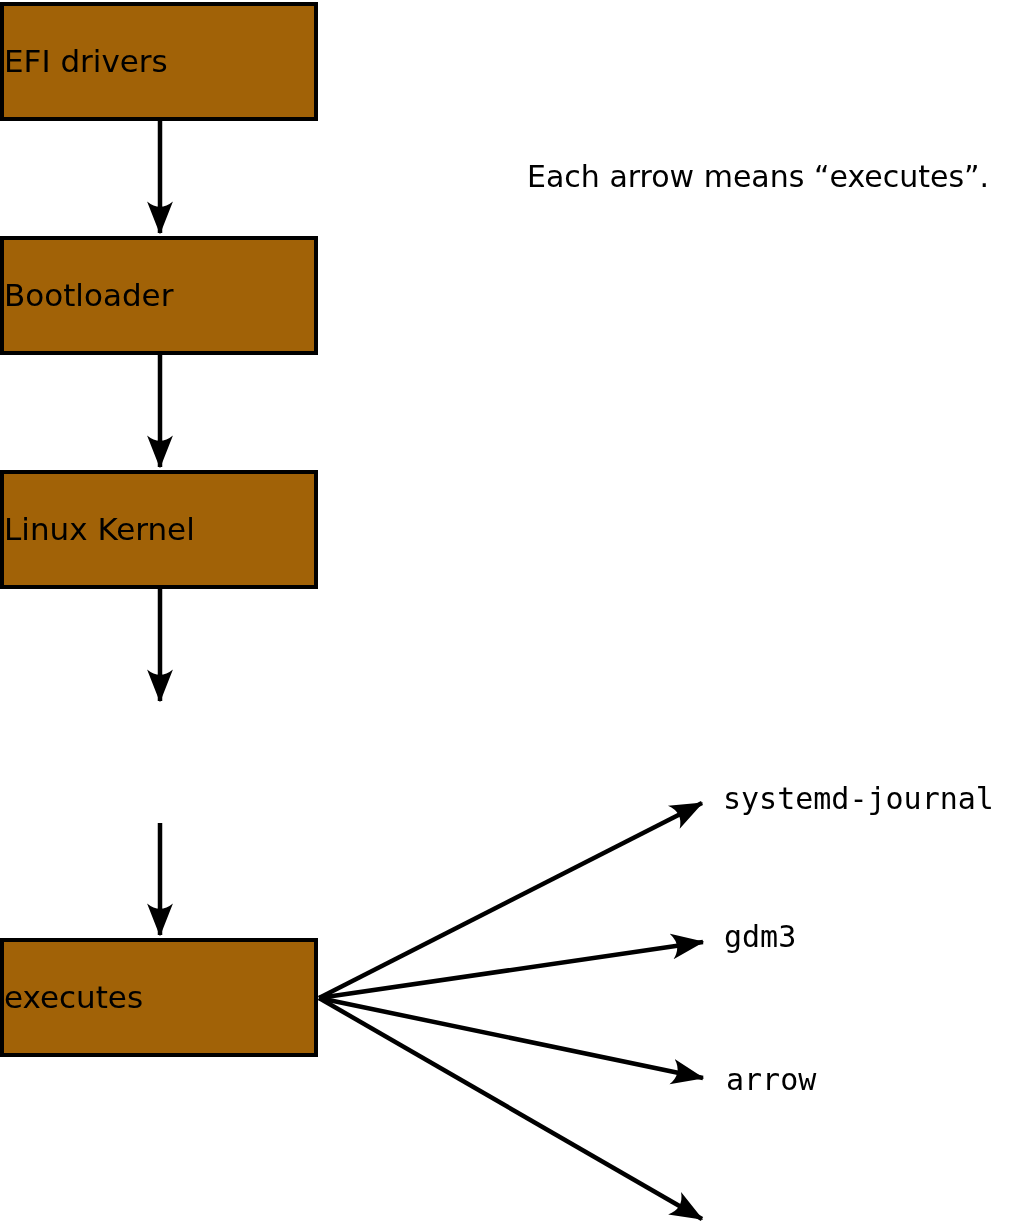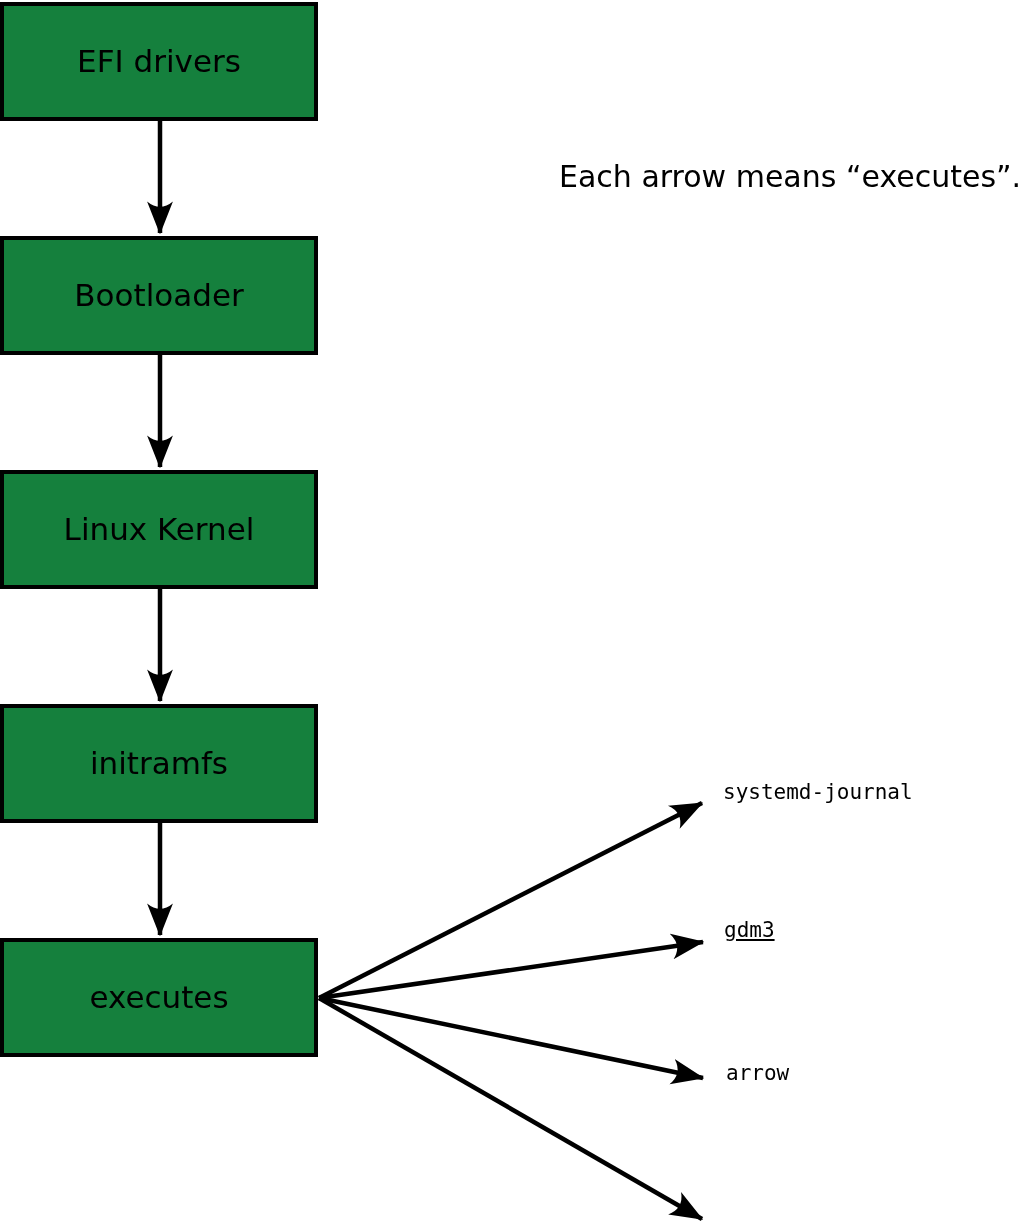--- a/index.html
+++ b/index.html
@@ -16,48 +16,49 @@
     position: absolute;
     left: 0; top: 0;
     width: 1023px; height: 1230px;
   }
   .flow-box {
     position: absolute;
     left: 0;
     width: 318px;
     height: 119px;
     box-sizing: border-box;
-    background: #15803d;
+    background: #a16207;
     border: 4px solid #000000;
     display: flex;
     align-items: center;
-    justify-content: center;
+    justify-content: flex-start;
     font-size: 31px;
     line-height: 1;
     white-space: nowrap;
   }
   #box-efi       { top: 2px;   }
   #box-boot      { top: 236px; }
   #box-kernel    { top: 470px; }
   #box-initramfs { top: 704px; }
   #box-systemd   { top: 938px; }
   .target-label {
     position: absolute;
     font-family: "DejaVu Sans Mono", monospace;
-    font-size: 21px;
+    font-size: 30px;
     line-height: 30px;
     white-space: nowrap;
+    margin-top: 7px;
   }
   #target-journal { left: 723px; top: 777px;  }
-  #target-gdm3    { left: 724px; top: 915px; text-decoration: underline;  }
+  #target-gdm3    { left: 724px; top: 915px;  }
   #target-getty   { left: 726px; top: 1058px; }
   #target-sshd    { left: 712px; top: 1231px; font-family: "DejaVu Sans", sans-serif; }
   #caption {
     position: absolute;
-    left: 559px;
+    left: 527px;
     top: 162px;
     font-size: 30px;
     line-height: 30px;
     white-space: nowrap;
   }
 </style>
 </head>
 <body>
 
 <div id="page">
@@ -82,23 +83,20 @@
 
   <div class="flow-box" id="box-efi">
     <span>EFI drivers</span>
   </div>
   <div class="flow-box" id="box-kernel">
     <span>Linux Kernel</span>
   </div>
   <div class="flow-box" id="box-boot">
     <span>Bootloader</span>
   </div>
-  <div class="flow-box" id="box-initramfs">
-    <span>initramfs</span>
-  </div>
   <div class="flow-box" id="box-systemd">
     <span>executes</span>
   </div>
 
   <div id="caption">Each arrow means “executes”.</div>
 
   <div class="target-label" id="target-journal">systemd-journal</div>
   <div class="target-label" id="target-gdm3">gdm3</div>
   <div class="target-label" id="target-getty">arrow</div>
   <div class="target-label" id="target-sshd">sshd</div>

